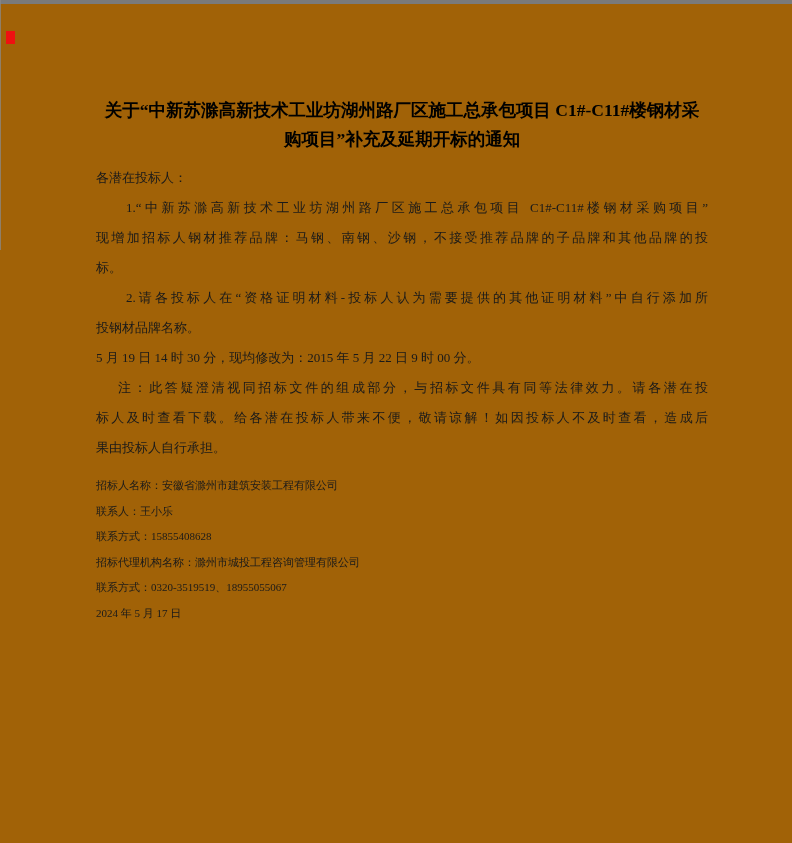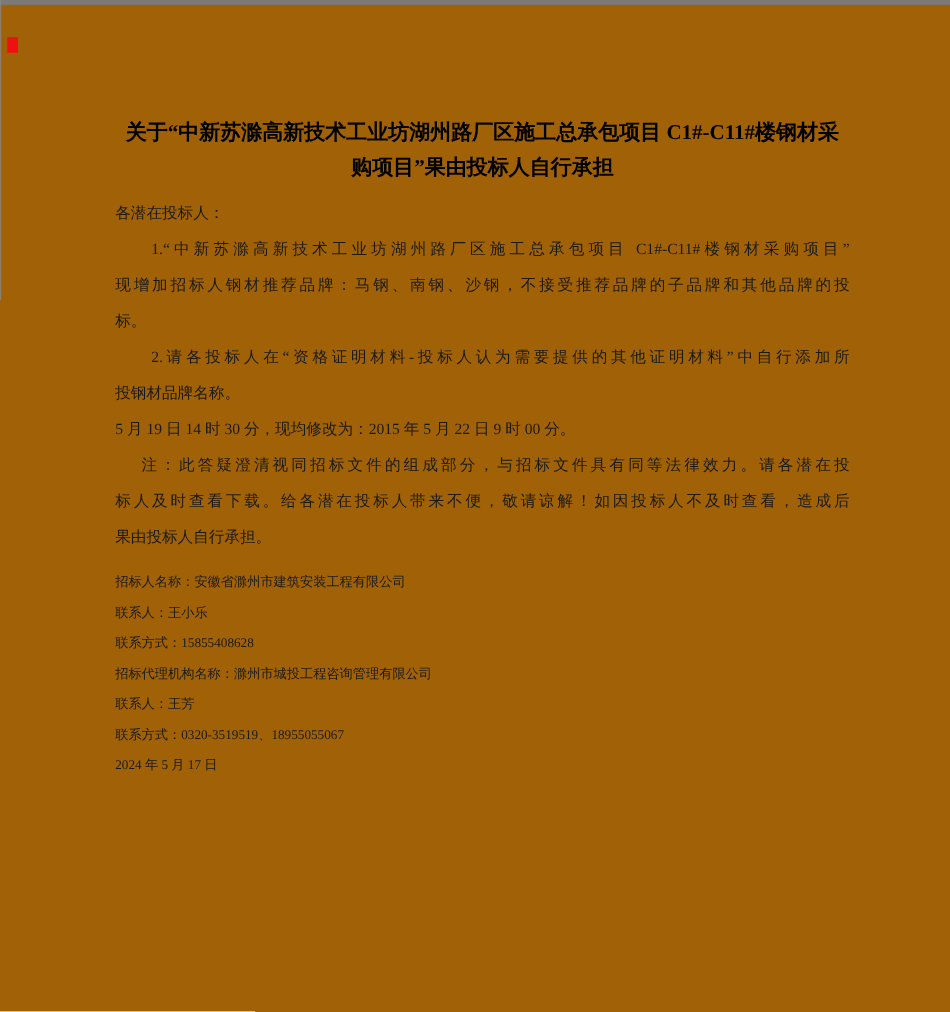--- a/index.html
+++ b/index.html
@@ -29,21 +29,21 @@
 <div class="screen" style="background: #a16207;">
 
   <div class="top-bar" style="background: rgb(122, 122, 122);"></div>
   <div class="left-edge" style="background: rgb(138, 138, 138);"></div>
   <div class="red-marker" style="background: rgb(238, 17, 17);"></div>
 
   <div class="content">
 
     <h1 class="title">
       <span class="tline">关于“中新苏滁高新技术工业坊湖州路厂区施工总承包项目 C1#-C11#楼钢材采</span>
-      <span class="tline">购项目”果由投标人自行承担</span>
+      <span class="tline">购项目”补充及延期开标的通知</span>
     </h1>
 
     <div class="doc-body">
       <div class="line">各潜在投标人：</div>
 
       <div class="line fill ind2">1.“中新苏滁高新技术工业坊湖州路厂区施工总承包项目 C1#-C11#楼钢材采购项目”</div>
       <div class="line fill">现增加招标人钢材推荐品牌：马钢、南钢、沙钢，不接受推荐品牌的子品牌和其他品牌的投</div>
       <div class="line">标。</div>
 
       <div class="line fill ind2">2.请各投标人在“资格证明材料-投标人认为需要提供的其他证明材料”中自行添加所</div>
@@ -54,19 +54,18 @@
       <div class="line fill ind1">注：此答疑澄清视同招标文件的组成部分，与招标文件具有同等法律效力。请各潜在投</div>
       <div class="line fill">标人及时查看下载。给各潜在投标人带来不便，敬请谅解！如因投标人不及时查看，造成后</div>
       <div class="line">果由投标人自行承担。</div>
     </div>
 
     <div class="contact">
       <div class="cline">招标人名称：安徽省滁州市建筑安装工程有限公司</div>
       <div class="cline">联系人：王小乐</div>
       <div class="cline">联系方式：15855408628</div>
       <div class="cline">招标代理机构名称：滁州市城投工程咨询管理有限公司</div>
-      <div class="cline">联系人：王芳</div>
       <div class="cline">联系方式：0320-3519519、18955055067</div>
       <div class="cline">2024 年 5 月 17 日</div>
     </div>
 
   </div>
 </div>
 
 </body></html>

